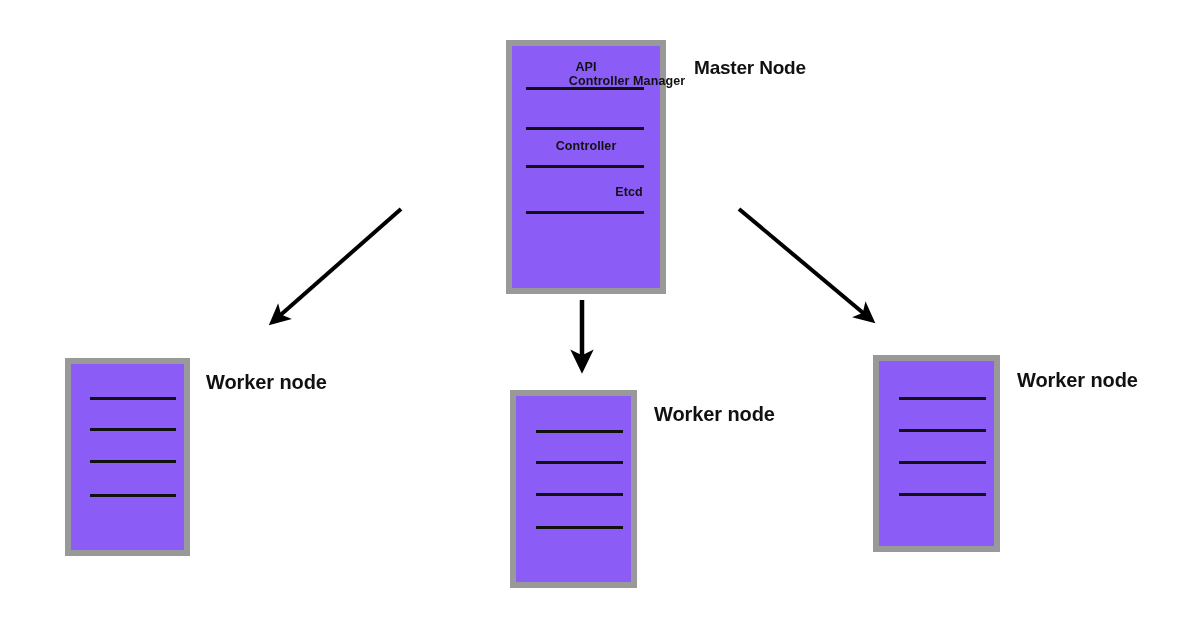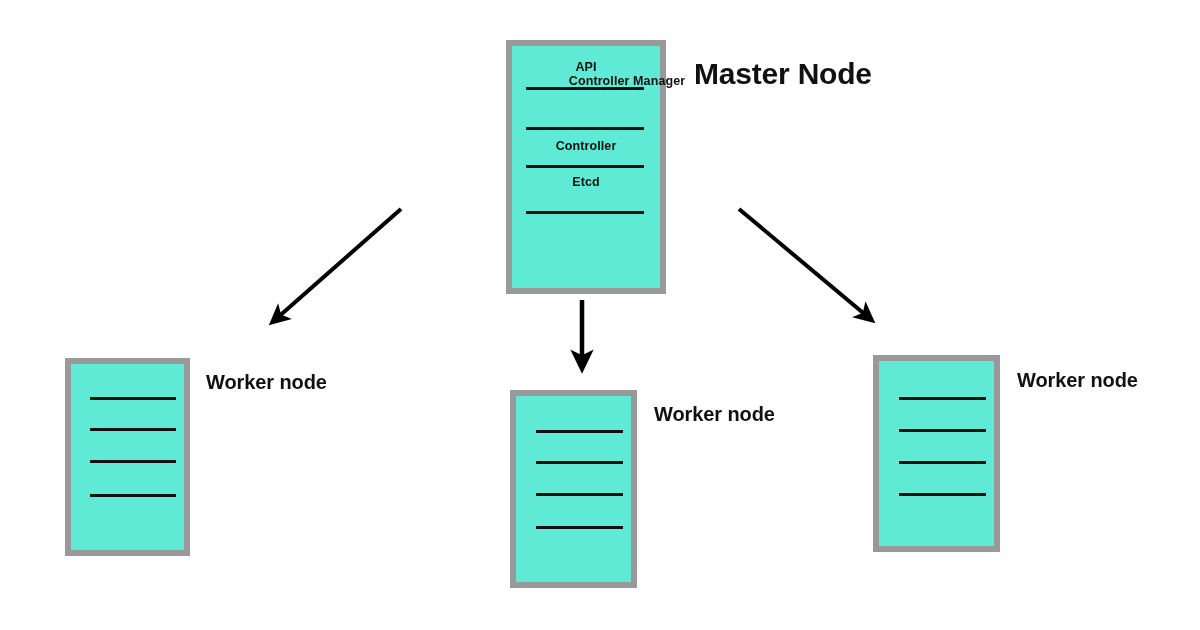--- a/index.html
+++ b/index.html
@@ -13,21 +13,21 @@
     height: 630px;
     background: #ffffff;
     overflow: hidden;
     font-family: "Liberation Sans", sans-serif;
   }
 
   
   .node-box {
     position: absolute;
     box-sizing: border-box;
-    background: #5eead4;
+    background: #8b5cf6;
     border: 6px solid #999999;
   }
   .master-box {
     left: 506px;
     top: 40px;
     width: 160px;
     height: 254px;
   }
   .worker-box-left {
     left: 65px;
@@ -56,21 +56,21 @@
     text-align: center;
     font-size: 12.5px;
     font-weight: bold;
     color: #111111;
     line-height: 18px;
     letter-spacing: 0.1px;
   }
   .comp-api     { top: 12px; }
   .comp-ctrl    { top: 26px; margin-left: 41px; }
   .comp-sched   { top: 91px; }
-  .comp-etcd    { top: 127px; }
+  .comp-etcd    { top: 137px; padding-left: 43px; }
 
   .divider {
     position: absolute;
     left: 14px;
     width: 118px;
     height: 3px;
     background: #111111;
   }
   .div-1 { top: 41px; }
   .div-2 { top: 81px; }
@@ -107,21 +107,21 @@
   
   .label {
     position: absolute;
     font-weight: bold;
     color: #111111;
     white-space: nowrap;
   }
   .label-master {
     left: 694px;
     top: 57px;
-    font-size: 30px;
+    font-size: 19px;
     letter-spacing: -0.2px;
   }
   .label-worker {
     font-size: 20px;
     letter-spacing: -0.1px;
   }
   .label-worker-left   { left: 206px; top: 371px; }
   .label-worker-center { left: 654px; top: 403px; }
   .label-worker-right  { left: 1017px; top: 369px; }
 

